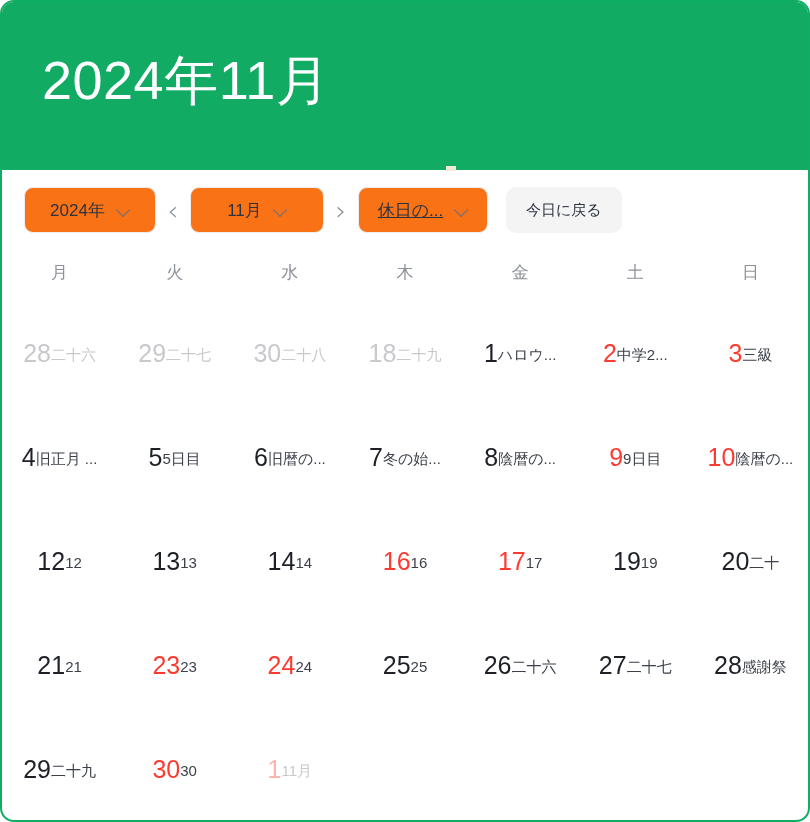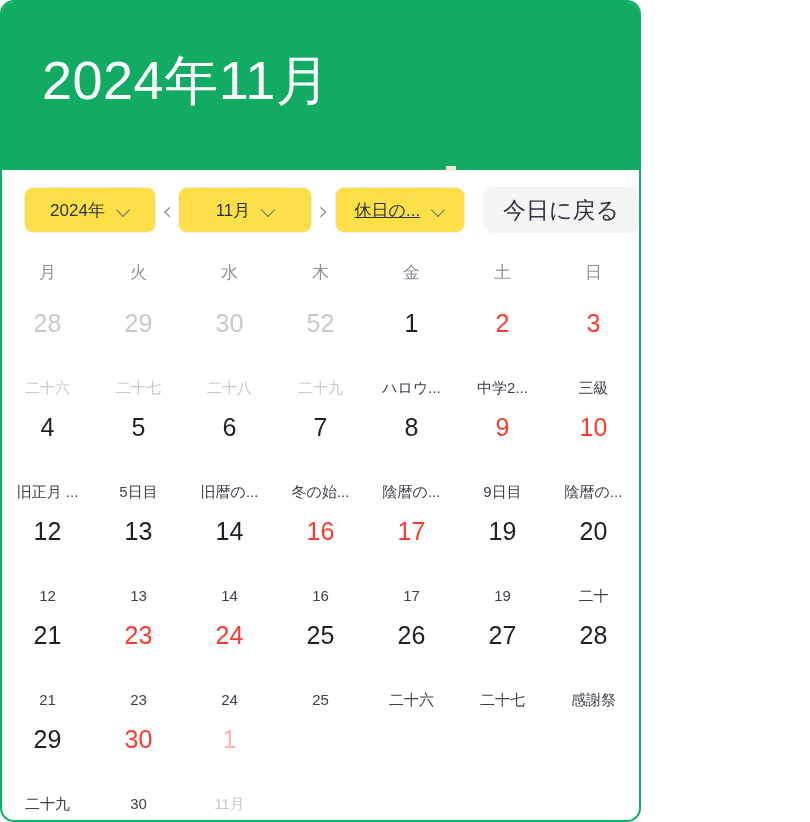--- a/index.html
+++ b/index.html
@@ -12,21 +12,21 @@
     position: relative;
     width: 810px;
     height: 822px;
     box-sizing: border-box;
     overflow: hidden;
   }
   .card {
     position: absolute;
     left: 0;
     top: 0;
-    width: 641px;
+    width: 810px;
     height: 822px;
     box-sizing: border-box;
     border: 2px solid #0fae63;
     border-radius: 14px;
     background: #ffffff;
     overflow: hidden;
   }
   
   .header {
     position: absolute;
@@ -69,21 +69,21 @@
   }
   .select-btn {
     display: flex;
     align-items: center;
     justify-content: center;
     gap: 12px;
     height: 46px;
     padding: 0 16px;
     border: 1px solid #ededed;
     border-radius: 9px;
-    background: #fde047;
+    background: #f97316;
     color: #2c3340;
     font-size: 17px;
     box-sizing: border-box;
     cursor: pointer;
     white-space: nowrap;
   }
   .select-btn.year   { min-width: 132px; }
   .select-btn.month  { min-width: 134px; }
   .select-btn.filter { min-width: 130px; text-decoration: underline; }
   .chev-down {
@@ -121,21 +121,21 @@
   .today-btn {
     height: 46px;
     display: flex;
     align-items: center;
     padding: 0 20px;
     margin-left: 18px;
     border: none;
     border-radius: 10px;
     background: #f4f4f5;
     color: #2c3340;
-    font-size: 23px;
+    font-size: 15px;
     cursor: pointer;
     white-space: nowrap;
     font-family: inherit;
   }
   
   .weekdays {
     position: absolute;
     left: 0;
     top: 248px;
     width: 100%;
@@ -155,23 +155,23 @@
     left: 0;
     top: 292px;
     width: 100%;
     height: 520px;
     display: grid;
     grid-template-columns: repeat(7, 1fr);
     grid-template-rows: repeat(5, 1fr);
   }
   .cell {
     display: flex;
-    flex-direction: column;
-    align-items: center;
-    justify-content: space-between;
+    flex-direction: row;
+    align-items: center;
+    justify-content: center;
     padding-top: 14px;
     cursor: pointer;
   }
   .daynum {
     font-size: 25px;
     line-height: 30px;
     color: #1d2027;
   }
   .sublabel {
     margin-top: 4px;
@@ -241,21 +241,21 @@
         </div>
         <div class="cell outside">
           <div class="daynum">29</div>
           <div class="sublabel">二十七</div>
         </div>
         <div class="cell outside">
           <div class="daynum">30</div>
           <div class="sublabel">二十八</div>
         </div>
         <div class="cell outside">
-          <div class="daynum">52</div>
+          <div class="daynum">18</div>
           <div class="sublabel">二十九</div>
         </div>
         <div class="cell">
           <div class="daynum">1</div>
           <div class="sublabel">ハロウ...</div>
         </div>
         <div class="cell weekend">
           <div class="daynum">2</div>
           <div class="sublabel">中学2...</div>
         </div>

